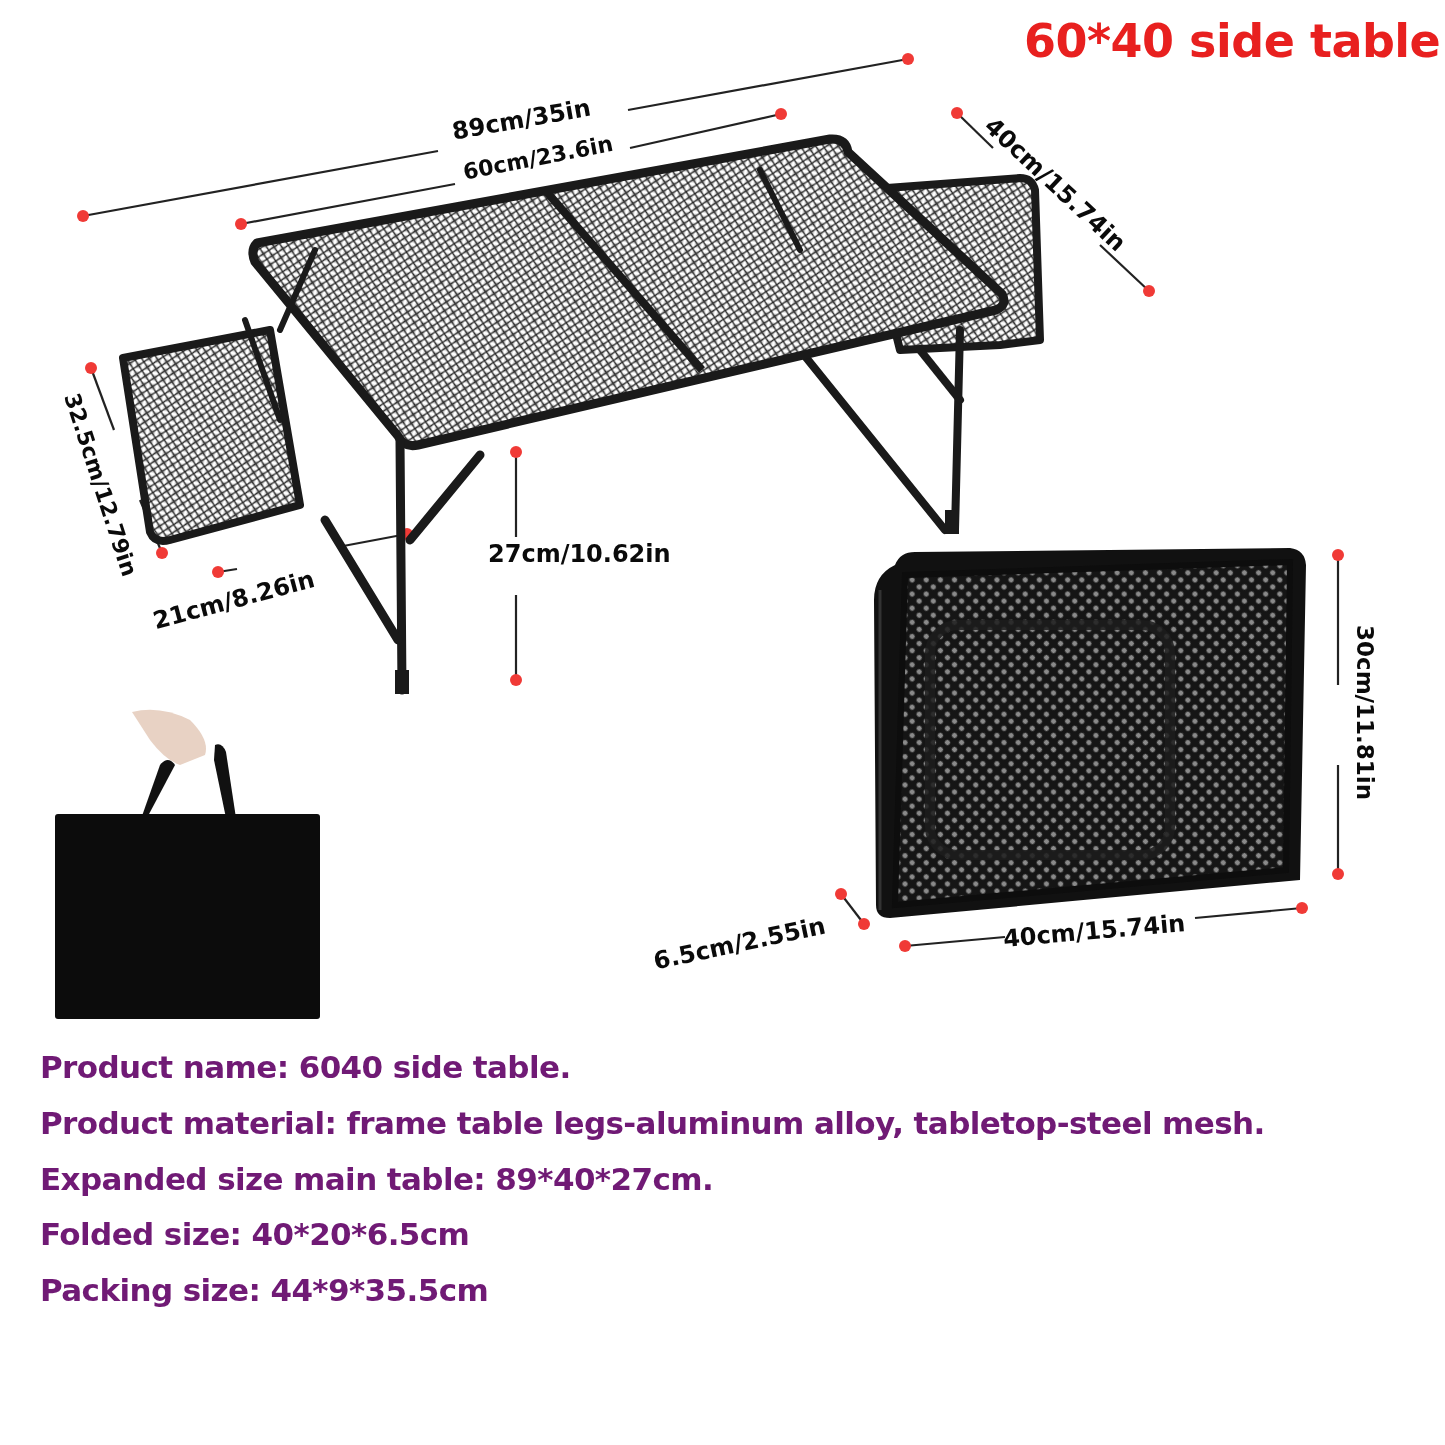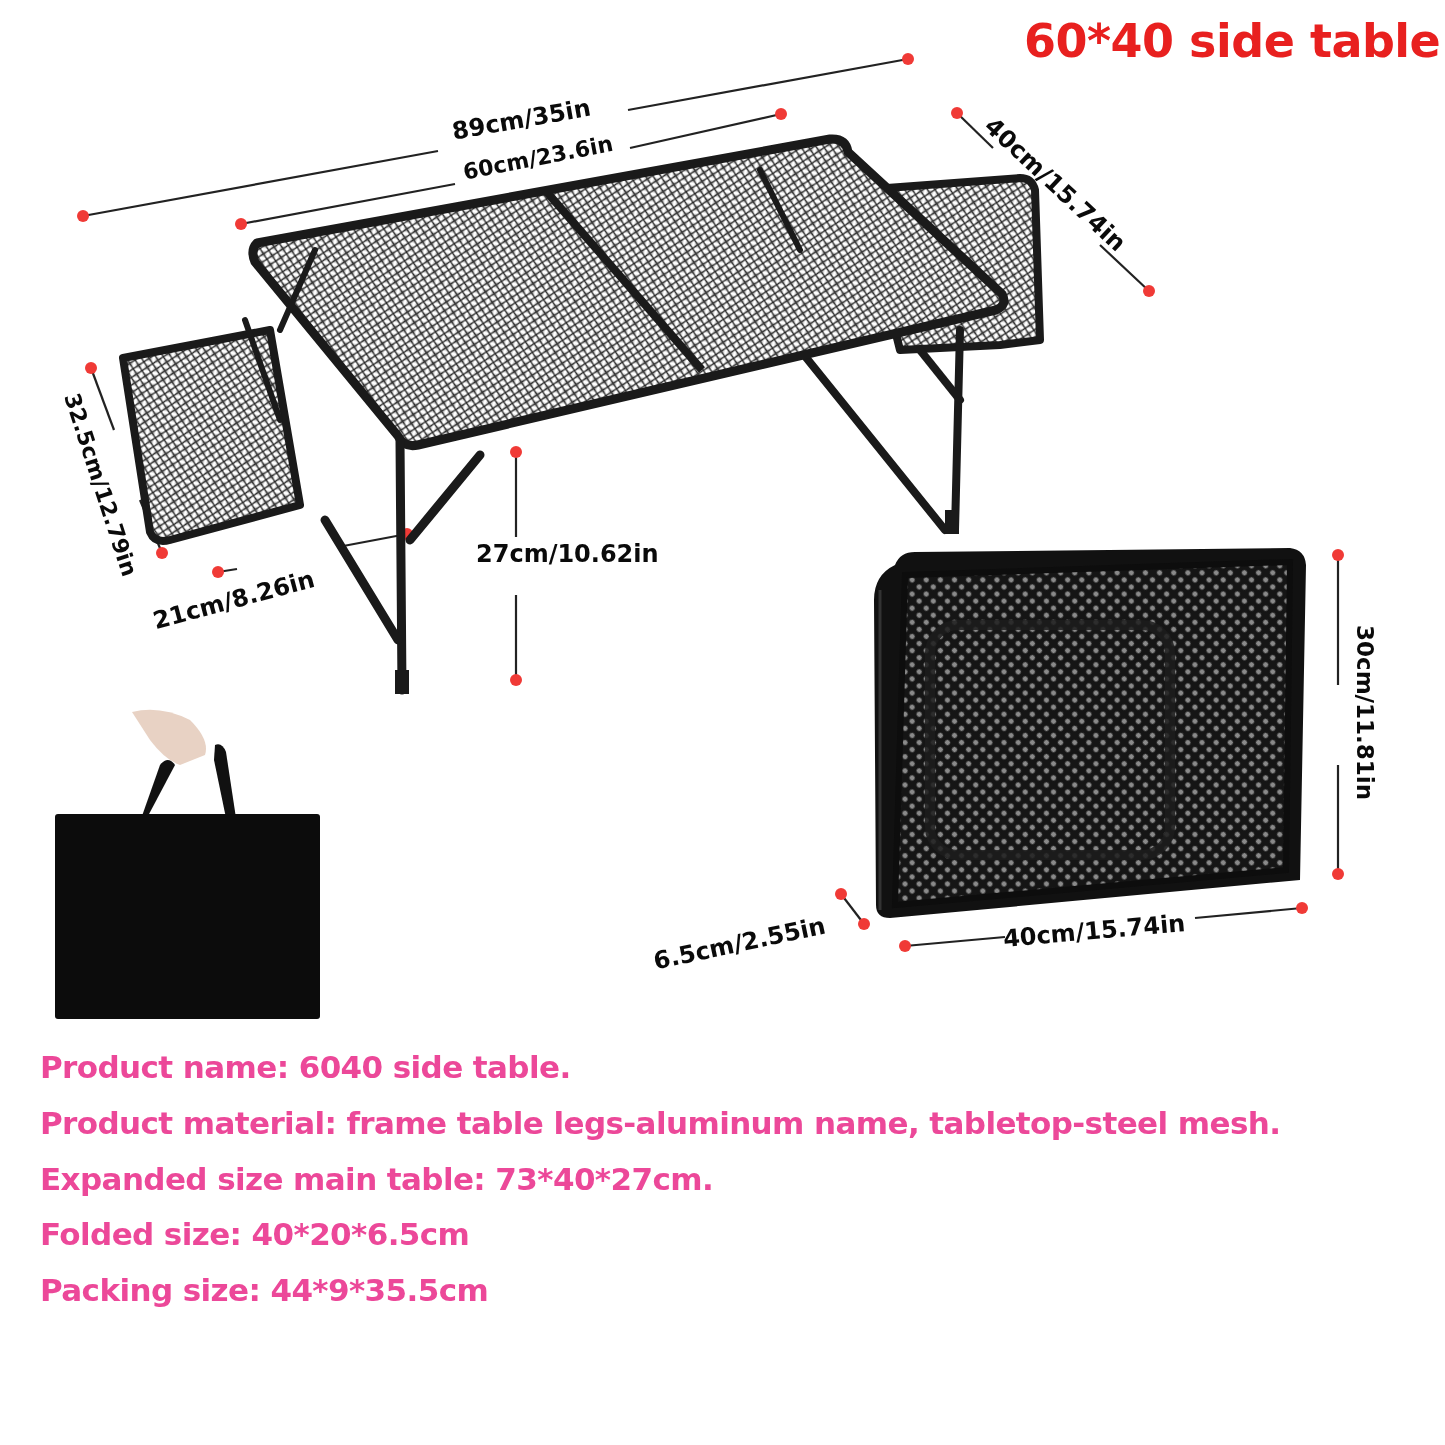--- a/index.html
+++ b/index.html
@@ -1,21 +1,21 @@
 <!DOCTYPE html>
 <html><head>
 <meta charset="utf-8">
 <style>
   html, body { margin:0; padding:0; background:#ffffff; }
   body { width:1445px; height:1445px; position:relative; overflow:hidden; font-family:"DejaVu Sans", sans-serif; color:#0a0a0a; }
   .title { position:absolute; left:1024px; top:14px; font-size:46px; font-weight:bold; color:#e8201f; white-space:nowrap; letter-spacing:-0.5px; }
   .dim { position:absolute; font-size:24px; font-weight:bold; white-space:nowrap; color:#0a0a0a; transform-origin:0 0; }
   svg.art { position:absolute; left:0; top:0; }
   .specs { position:absolute; left:40px; top:1040px; }
-  .spec { font-size:31px; font-weight:bold; line-height:55.8px; white-space:nowrap; letter-spacing:-0.6px; color:#ec4899; }
+  .spec { font-size:31px; font-weight:bold; line-height:55.8px; white-space:nowrap; letter-spacing:-0.6px; color:#701a75; }
 </style>
 </head>
 <body>
 
 <div class="title">60*40 side table</div>
 
 <svg class="art" width="1445" height="1030" viewBox="0 0 1445 1030" xmlns="http://www.w3.org/2000/svg">
   <defs>
     <pattern id="mesh" width="9" height="9" patternUnits="userSpaceOnUse" patternTransform="rotate(12)">
       <rect width="9" height="9" fill="#ffffff"></rect>
@@ -122,24 +122,24 @@
     <path d="M215 745 Q222 742 226 752 L236 818 L226 818 L214 760 Z" fill="#111"></path>
     <rect x="55" y="814" width="265" height="205" fill="#0c0c0c" rx="3"></rect>
   </g>
 </svg>
 
 <div class="dim" style="left:450px;top:118px;transform:rotate(-10deg);">89cm/35in</div>
 <div class="dim" style="left:461px;top:160px;font-size:22px;transform:rotate(-11deg);">60cm/23.6in</div>
 <div class="dim" style="left:998px;top:112px;transform:rotate(43deg);">40cm/15.74in</div>
 <div class="dim" style="left:83px;top:390px;font-size:22px;transform:rotate(72deg);">32.5cm/12.79in</div>
 <div class="dim" style="left:150px;top:608px;transform:rotate(-15deg);">21cm/8.26in</div>
-<div class="dim" style="left:476px;top:540px;">27cm/10.62in</div>
+<div class="dim" style="left:488px;top:540px;">27cm/10.62in</div>
 <div class="dim" style="left:1378px;top:625px;font-size:23px;transform:rotate(90deg);">30cm/11.81in</div>
 <div class="dim" style="left:651px;top:948px;transform:rotate(-12deg);">6.5cm/2.55in</div>
 <div class="dim" style="left:1002px;top:925px;transform:rotate(-5deg);">40cm/15.74in</div>
 
 <div class="specs">
   <div class="spec">Product name: 6040 side table.</div>
-  <div class="spec">Product material: frame table legs-aluminum name, tabletop-steel mesh.</div>
-  <div class="spec">Expanded size main table: 73*40*27cm.</div>
+  <div class="spec">Product material: frame table legs-aluminum alloy, tabletop-steel mesh.</div>
+  <div class="spec">Expanded size main table: 89*40*27cm.</div>
   <div class="spec">Folded size: 40*20*6.5cm</div>
   <div class="spec">Packing size: 44*9*35.5cm</div>
 </div>
 
 </body></html>

